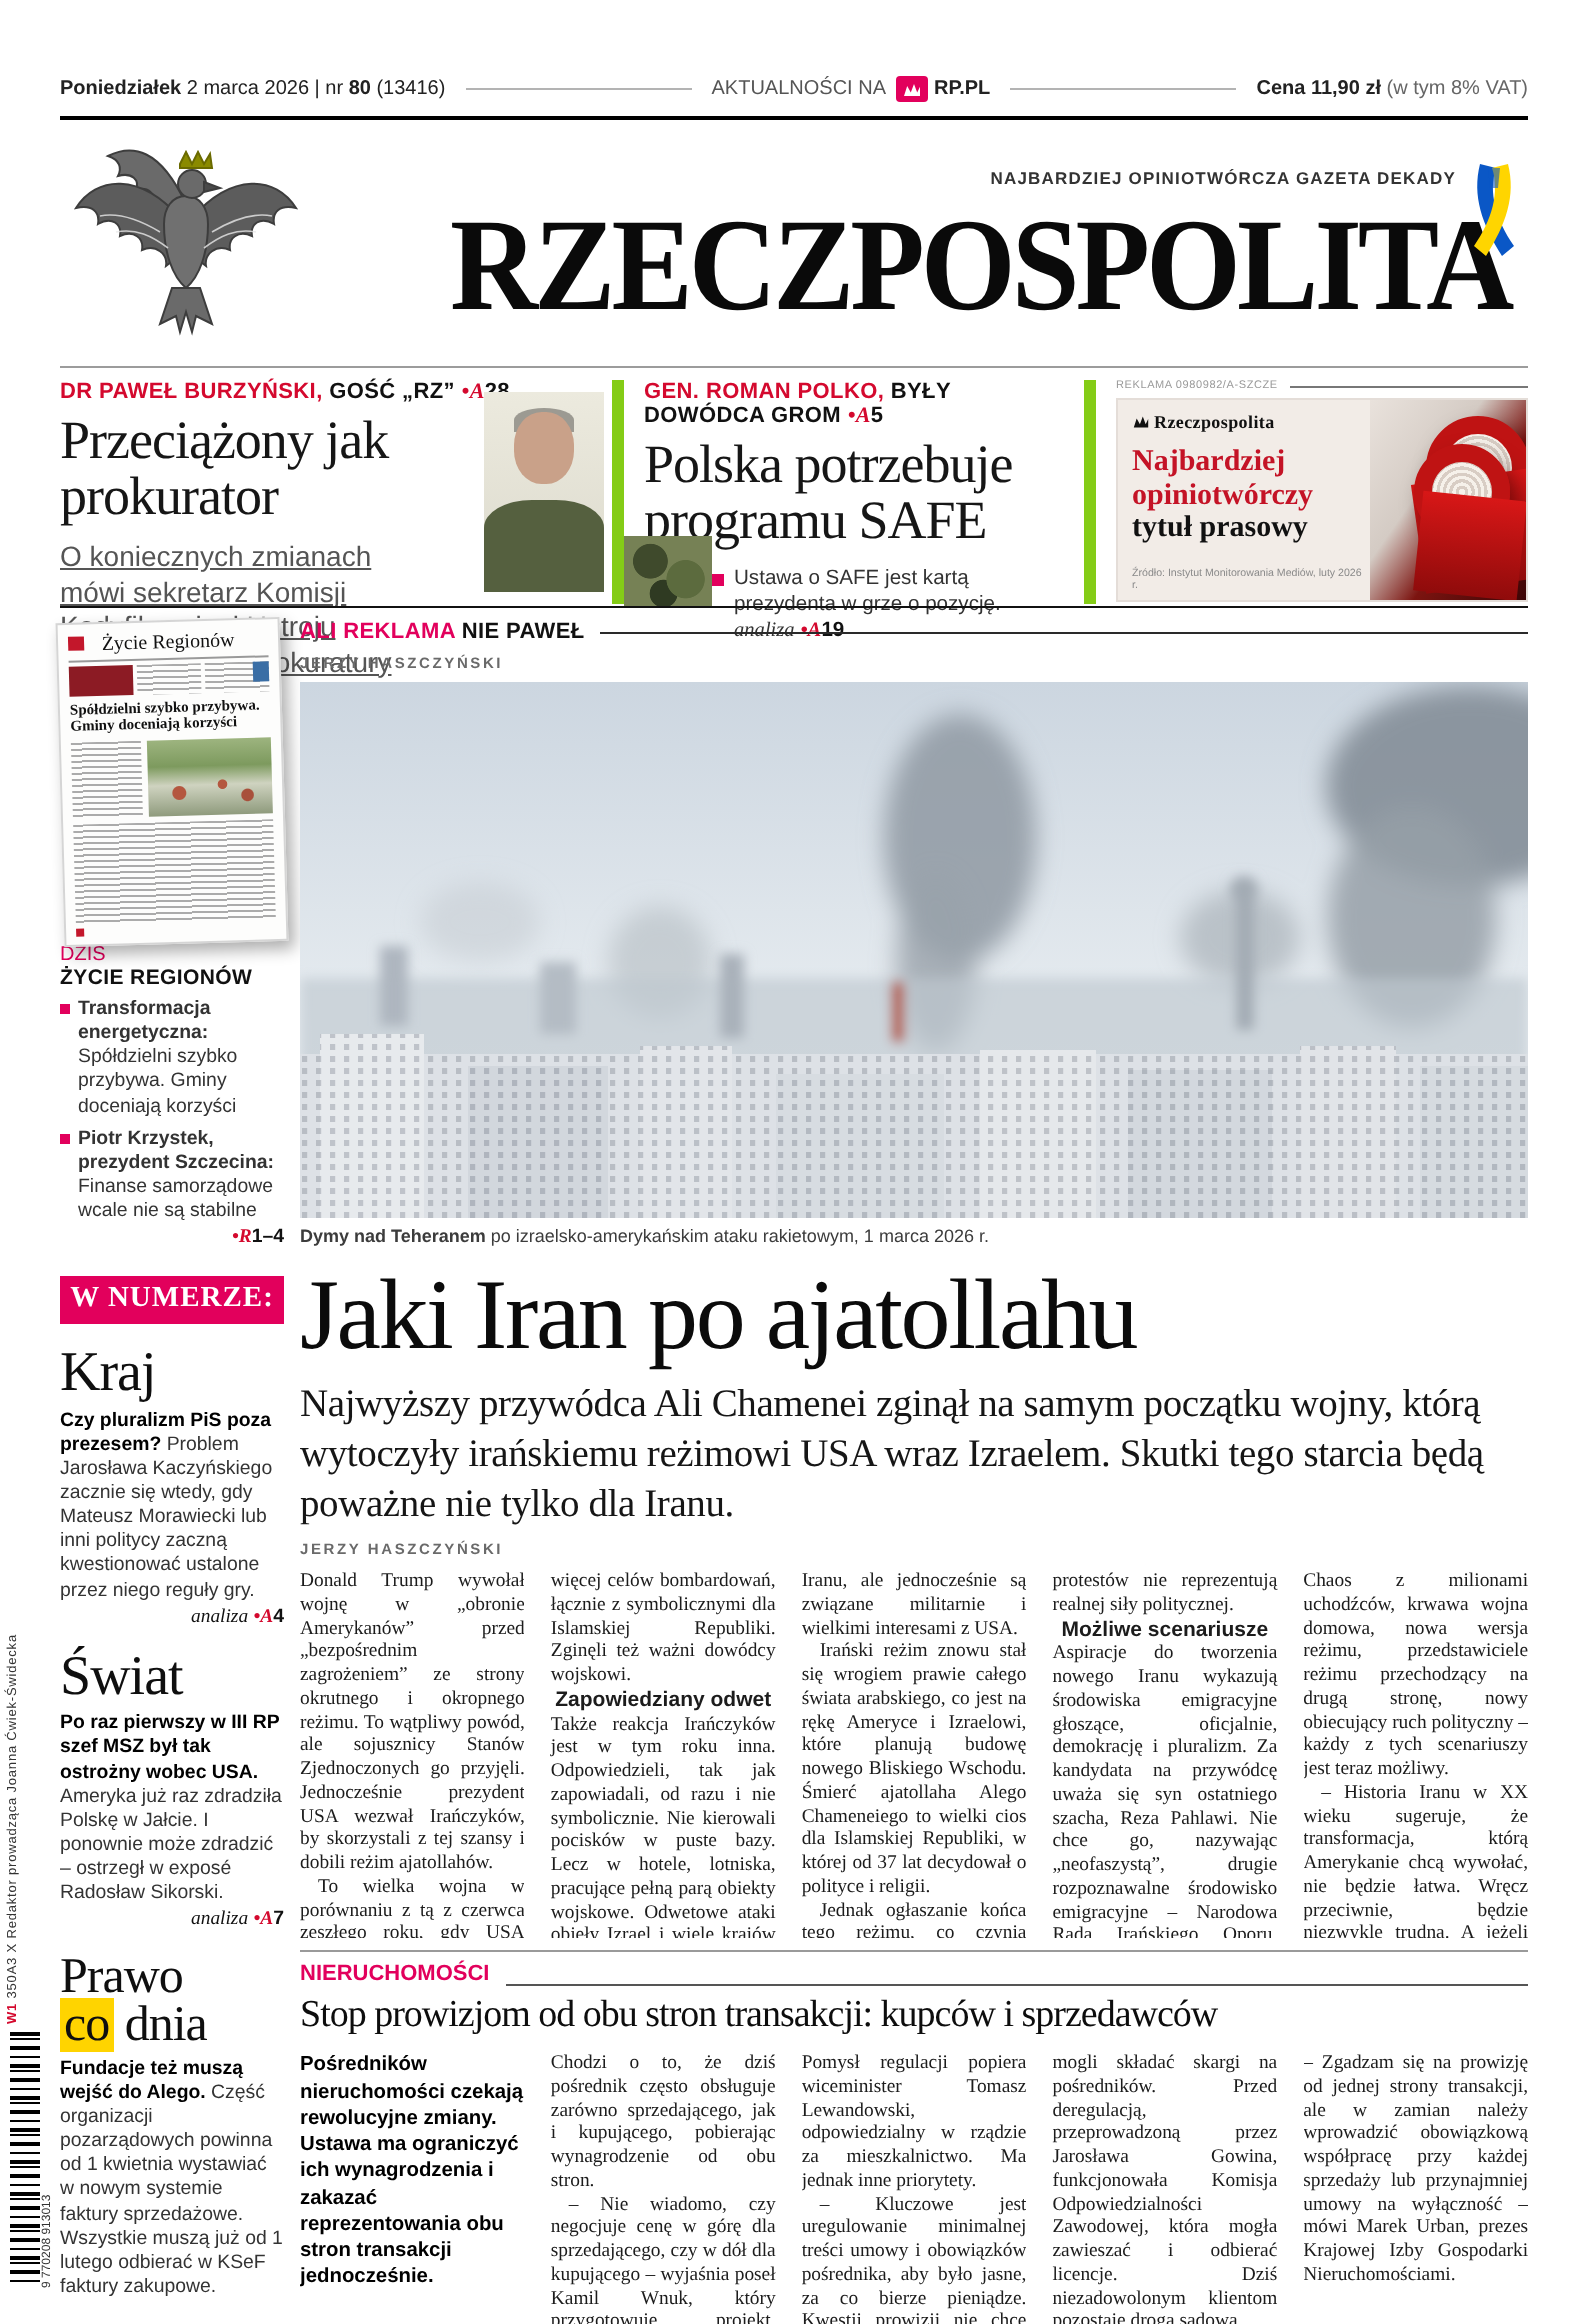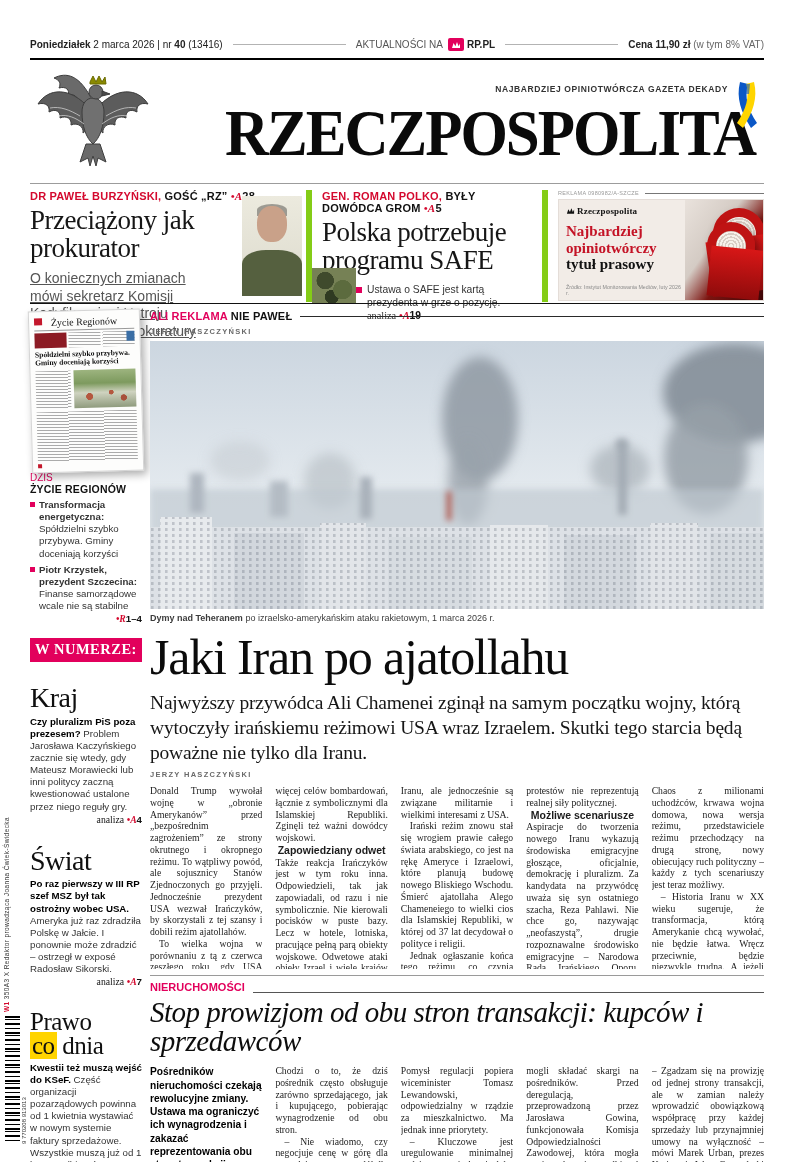--- a/index.html
+++ b/index.html
@@ -1,21 +1,21 @@
 <!DOCTYPE html>
 <html><head>
 <meta charset="utf-8">
 <style>
   html,body{margin:0;padding:0;background:#fff;}
   .page{position:relative;width:794px;height:1162px;background:#fff;overflow:hidden;
         font-family:"Liberation Sans",sans-serif;color:#111;}
   .red{color:#d4092e;} .mag{color:#e2005c;}
   .rl{color:#d4092e;font-family:"Liberation Serif",serif;font-style:italic;font-weight:bold;}
   .rn{font-weight:bold;color:#111;font-style:normal;font-family:"Liberation Sans",sans-serif;}
-  .an{font-family:"Liberation Serif",serif;}
+  .an{font-style:italic;font-family:"Liberation Serif",serif;}
 
   
   .topbar{position:absolute;left:30px;right:30px;top:38px;display:flex;align-items:center;font-size:10px;color:#222;}
   .tb-line{flex:1;border-top:1px solid #b3b3b3;margin:0 10px;}
   .rp-logo{display:inline-flex;align-items:center;gap:3px;font-weight:bold;}
   .rp-box{width:16px;height:13px;background:#e2005c;border-radius:2px;display:inline-flex;align-items:center;justify-content:center;}
   .rule-black{position:absolute;left:30px;right:30px;top:58px;border-top:2px solid #000;}
   .rule-gray{position:absolute;left:30px;right:30px;top:183px;border-top:1px solid #9c9c9c;}
   .rule-black2{position:absolute;left:30px;right:30px;top:303px;border-top:1px solid #111;}
 
@@ -81,21 +81,21 @@
                    radial-gradient(circle at 80% 75%,#a8503b 0 5%,transparent 6%),
                    linear-gradient(180deg,#9db47f 0%,#7d9a5e 35%,#cfd3c0 60%,#8f9b7d 100%);}
   .rail-dzis{font-size:10px;font-weight:normal;color:#e2005c;}
   .rail-sec{font-size:10.5px;font-weight:bold;letter-spacing:.2px;}
   .rail p{margin:4px 0 0;font-size:9.7px;line-height:1.25;color:#333;}
   .rail p b{color:#000;}
   .ritem{display:flex;gap:4px;margin-top:4px;font-size:9.7px;line-height:1.25;color:#333;}
   .tailref{text-align:right;font-size:9.7px;margin-top:1px;}
   .band{margin-top:14px;background:#e2005c;color:#fff;font-family:"Liberation Serif",serif;font-weight:bold;
         font-size:14.5px;letter-spacing:.5px;padding:3px 0 4px;text-align:center;}
-  .rail-title{font-family:"Liberation Serif",serif;font-size:28px;letter-spacing:-.5px;color:#0f0f0f;margin-top:23px;line-height:.95;}
+  .rail-title{font-family:"Liberation Serif",serif;font-size:28px;letter-spacing:-.5px;color:#0f0f0f;margin-top:12px;line-height:.95;}
   .yel{background:#ffd400;padding:0 2px;}
 
   
   .main{position:absolute;left:150px;top:310px;width:614px;}
   .krow{display:flex;align-items:center;gap:8px;font-size:11px;font-weight:bold;letter-spacing:.2px;}
   .krow .line{flex:1;border-top:1.5px solid #2a2a2a;}
   .byline{font-size:7.5px;letter-spacing:1.3px;color:#6a6a6a;font-weight:bold;margin-top:5px;}
   .photo{margin-top:5px;width:614px;height:268px;display:block;}
   .caption{font-size:9px;color:#3c3c3c;margin-top:4px;}
   .h-lead{font-family:"Liberation Serif",serif;font-size:50px;letter-spacing:-1.2px;line-height:1;color:#0b0b0b;margin-top:9px;}
@@ -103,38 +103,38 @@
   .cols{display:flex;gap:13px;margin-top:6px;height:184px;overflow:hidden;}
   .col{flex:1;font-family:"Liberation Serif",serif;font-size:9.7px;line-height:1.21;text-align:justify;color:#1c1c1c;overflow:hidden;}
   .col p{margin:0;}
   .col p.ind{text-indent:9px;}
   .colh{font-family:"Liberation Sans",sans-serif;font-weight:bold;font-size:10.5px;text-align:center;margin:9px 0 7px;text-indent:0;}
 
   
   .prop-rule{border-top:1px solid #9a9a9a;margin-top:6px;}
   .prop-kick{display:flex;align-items:flex-end;gap:8px;margin-top:5px;font-size:11px;font-weight:bold;color:#e2005c;}
   .prop-kick .line{flex:1;border-top:1px solid #555;}
-  .h-prop{font-family:"Liberation Serif",serif;font-size:29px;letter-spacing:-.5px;line-height:1;color:#0d0d0d;margin-top:5px;font-style:italic;}
+  .h-prop{font-family:"Liberation Serif",serif;font-size:19px;letter-spacing:-.5px;line-height:1;color:#0d0d0d;margin-top:5px;}
   .pcols{display:flex;gap:13px;margin-top:9px;height:146px;overflow:hidden;}
   .lead-b{font-family:"Liberation Sans",sans-serif;font-weight:bold;font-size:10.2px;line-height:1.3;text-align:left;color:#000;}
 
   
   .edge{position:absolute;left:3px;top:640px;height:372px;writing-mode:vertical-rl;transform:rotate(180deg);
         font-size:6.5px;color:#333;letter-spacing:.4px;white-space:nowrap;}
   .barcode{position:absolute;left:5px;top:1016px;width:15px;height:128px;
         background:repeating-linear-gradient(180deg,#000 0 2px,#fff 2px 3px,#000 3px 4px,#fff 4px 7px,#000 7px 9px,#fff 9px 12px,#000 12px 13px,#fff 13px 16px);}
   .bnum{position:absolute;left:21px;top:1016px;height:128px;writing-mode:vertical-rl;transform:rotate(180deg);font-size:6px;color:#333;}
 </style>
 </head>
 <body>
 
 <div class="page">
 
   <div class="topbar">
-    <span><b>Poniedziałek</b><span> 2 marca 2026 | nr </span><b>40</b><span> (13416)</span></span>
+    <span><b>Poniedziałek</b><span> 2 marca 2026 | nr </span><b>80</b><span> (13416)</span></span>
     <span class="tb-line"></span>
     <span style="color:#555;">AKTUALNOŚCI NA</span>
     <span class="rp-logo" style="margin-left:5px;">
       <span class="rp-box">
         <svg width="10" height="8" viewBox="0 0 10 8">
             <path d="M1 7 L2.6 2 L4.4 5.2 L6 1 L7.6 5.2 L9 2.4 L9 7 Z" fill="#fff"></path>
           </svg>
       </span>
       <span>RP.PL</span>
     </span>
@@ -268,21 +268,21 @@
     <p><b>Czy pluralizm PiS poza prezesem?</b><span> Problem Jarosława Kaczyńskiego zacznie się wtedy, gdy Mateusz Morawiecki lub inni politycy zaczną kwestionować ustalone przez niego reguły gry.</span></p>
     <div class="tailref"><span class="an">analiza</span> <span class="rl">•A</span><span class="rn">4</span></div>
 
     <div class="rail-title">Świat</div>
     <p><b>Po raz pierwszy w III RP szef MSZ był tak ostrożny wobec USA.</b><span> Ameryka już raz zdradziła Polskę w Jałcie. I ponownie może zdradzić – ostrzegł w exposé Radosław Sikorski.</span></p>
     <div class="tailref"><span class="an">analiza</span> <span class="rl">•A</span><span class="rn">7</span></div>
 
     <div class="rail-title" style="font-size:25px;">
       <span>Prawo</span><br><span class="yel">co</span><span> dnia</span>
     </div>
-    <p><b>Kwestii też muszą wejść do KSeF.</b><span> Część organizacji pozarządowych powinna od 1 kwietnia wystawiać w nowym systemie faktury sprzedażowe. Wszystkie muszą już od 1 lutego odbierać w KSeF faktury zakupowe.</span></p>
+    <p><b>Fundacje też muszą wejść do Alego.</b><span> Część organizacji pozarządowych powinna od 1 kwietnia wystawiać w nowym systemie faktury sprzedażowe. Wszystkie muszą już od 1 lutego odbierać w KSeF faktury zakupowe.</span></p>
 
   </div>
 
   <div class="main">
     <div class="krow">
       <span><span class="mag">ALI REKLAMA</span><span> NIE PAWEŁ</span></span>
       <span class="line"></span>
     </div>
     <div class="byline">JERZY HASZCZYŃSKI</div>
 

